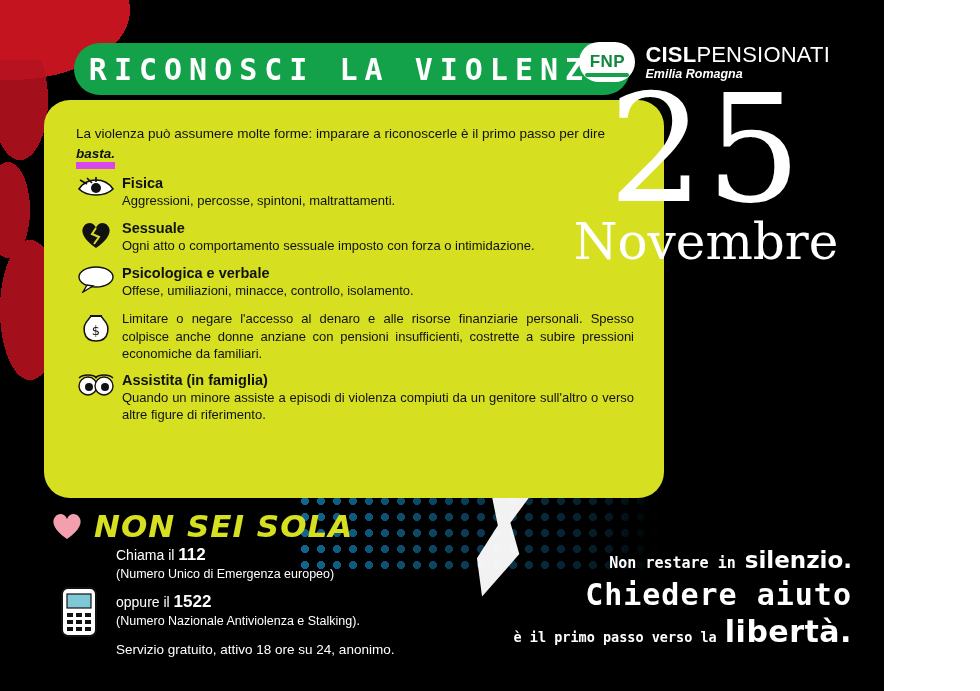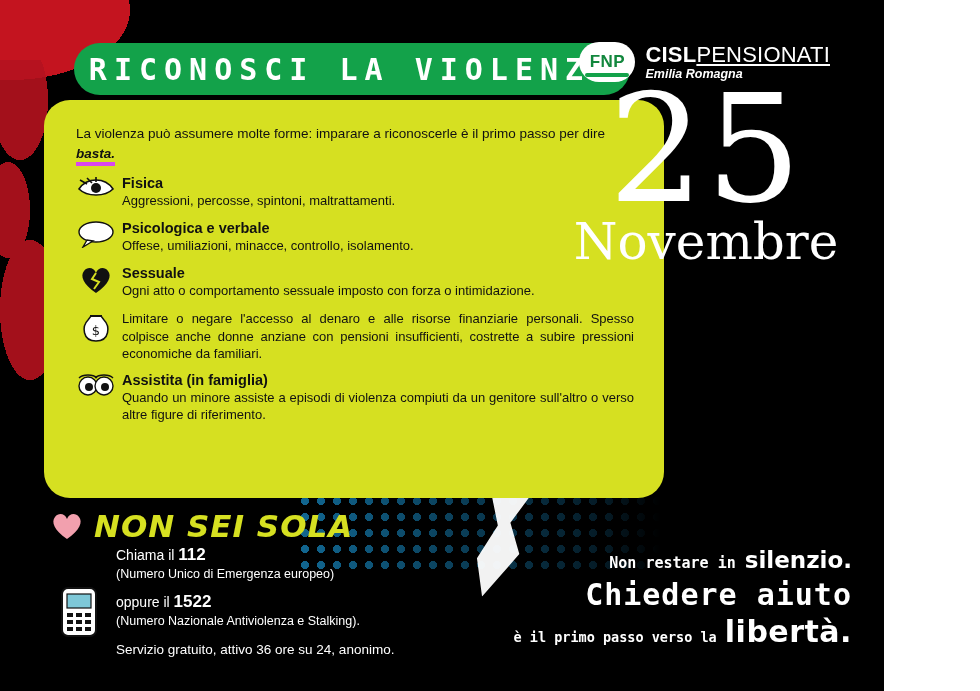--- a/index.html
+++ b/index.html
@@ -102,21 +102,21 @@
   .intro {
     font-size: 13.5px;
     color: #111;
     line-height: 1.45;
     margin: 2px 0 12px 0;
     padding-right: 6px;
   }
   .intro .basta {
     font-style: italic;
     font-weight: bold;
-    border-bottom: 4px solid #d946ef;
+    border-bottom: 7px solid #d946ef;
     padding-bottom: 1px;
   }
   .item {
     position: relative;
     margin: 0 0 9px 0;
     padding-left: 46px;
     min-height: 36px;
   }
   .item .ico {
     position: absolute;
@@ -175,21 +175,21 @@
     position: absolute;
     left: 6px;
     bottom: 5px;
     width: 44px;
     height: 4px;
     background: #13a24a;
     border-radius: 2px;
   }
   .logo .names { color: #fff; line-height: 1.05; }
   .logo .names .l1 { font-size: 22px; font-weight: bold; letter-spacing: .2px; }
-  .logo .names .l1 .light { font-weight: normal; text-decoration: underline; }
+  .logo .names .l1 .light { font-weight: normal; }
   .logo .names .l2 { font-size: 12.5px; font-weight: bold; font-style: italic; margin-top: 2px; }
 
   
   .date-block {
     position: absolute;
     right: 18px;
     top: 88px;
     width: 320px;
     text-align: center;
     color: #ffffff;
@@ -333,38 +333,38 @@
           <circle cx="19" cy="13" r="5" fill="#111"></circle>
           <path d="M3 5 L10 9 M10 3 L15 8 M19 2 L19 7" stroke="#111" stroke-width="1.6" fill="none"></path>
         </svg>
       </div>
       <h3>Fisica</h3>
       <p>Aggressioni, percosse, spintoni, maltrattamenti.</p>
     </div>
 
     <div class="item">
       <div class="ico">
+        <svg width="34" height="30" viewBox="0 0 34 30" aria-hidden="true">
+          <path d="M17 28 C4 19, 1 11, 5 6 C9 1, 15 3, 17 8 C19 3, 25 1, 29 6 C33 11, 30 19, 17 28 Z" fill="#111"></path>
+          <path d="M17 8 L13 14 L20 17 L15 24" stroke="#d6e021" stroke-width="2" fill="none"></path>
+        </svg>
+      </div>
+      <h3>Sessuale</h3>
+      <p>Ogni atto o comportamento sessuale imposto con forza o intimidazione.</p>
+    </div>
+
+    <div class="item">
+      <div class="ico">
         <svg width="38" height="28" viewBox="0 0 38 28" aria-hidden="true">
           <ellipse cx="19" cy="12" rx="17" ry="10" fill="#ffffff" stroke="#111" stroke-width="1.4"></ellipse>
           <path d="M10 20 L6 27 L16 21 Z" fill="#ffffff" stroke="#111" stroke-width="1.4"></path>
         </svg>
       </div>
       <h3>Psicologica e verbale</h3>
       <p>Offese, umiliazioni, minacce, controllo, isolamento.</p>
-    </div>
-
-    <div class="item">
-      <div class="ico">
-        <svg width="34" height="30" viewBox="0 0 34 30" aria-hidden="true">
-          <path d="M17 28 C4 19, 1 11, 5 6 C9 1, 15 3, 17 8 C19 3, 25 1, 29 6 C33 11, 30 19, 17 28 Z" fill="#111"></path>
-          <path d="M17 8 L13 14 L20 17 L15 24" stroke="#d6e021" stroke-width="2" fill="none"></path>
-        </svg>
-      </div>
-      <h3>Sessuale</h3>
-      <p>Ogni atto o comportamento sessuale imposto con forza o intimidazione.</p>
     </div>
 
     <div class="item">
       <div class="ico">
         <svg width="32" height="34" viewBox="0 0 32 34" aria-hidden="true">
           <path d="M11 6 L21 6 L24 10 C30 16, 30 31, 16 31 C2 31, 2 16, 8 10 Z" fill="#ffffff" stroke="#111" stroke-width="1.5"></path>
           <path d="M10 6 L22 6" stroke="#111" stroke-width="2"></path>
           <text x="16" y="25" font-size="13" text-anchor="middle" fill="#111" font-family="DejaVu Sans, sans-serif">$</text>
         </svg>
       </div>
@@ -410,21 +410,21 @@
           <rect x="27" y="34" width="6" height="4"></rect>
         <rect x="9" y="41" width="6" height="4"></rect>
           <rect x="18" y="41" width="6" height="4"></rect>
           <rect x="27" y="41" width="6" height="4"></rect>
       </g>
     </svg>
 
     <p class="line"><span>oppure il </span><span class="big">1522</span></p>
     <p class="sub">(Numero Nazionale Antiviolenza e Stalking).</p>
 
-    <p class="note">Servizio gratuito, attivo 36 ore su 24, anonimo.</p>
+    <p class="note">Servizio gratuito, attivo 18 ore su 24, anonimo.</p>
   </div>
 
   <div class="slogan">
     <div class="s1"><span>Non restare in </span><span class="em">silenzio.</span></div>
     <div class="s2">Chiedere aiuto</div>
     <div class="s3"><span>è il primo passo verso la </span><span class="em2">libertà.</span></div>
   </div>
 
 </div>
 

